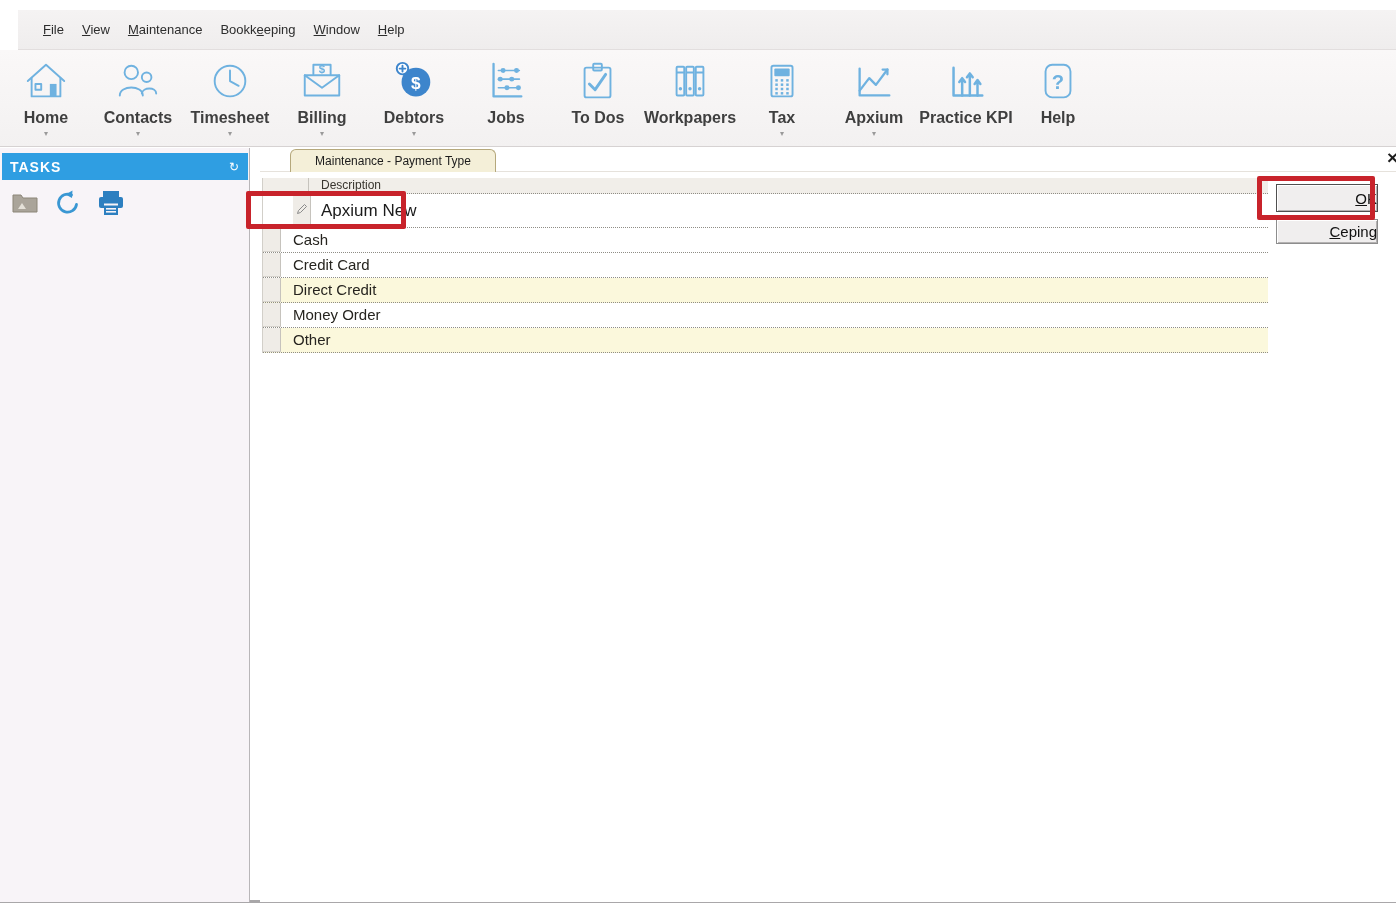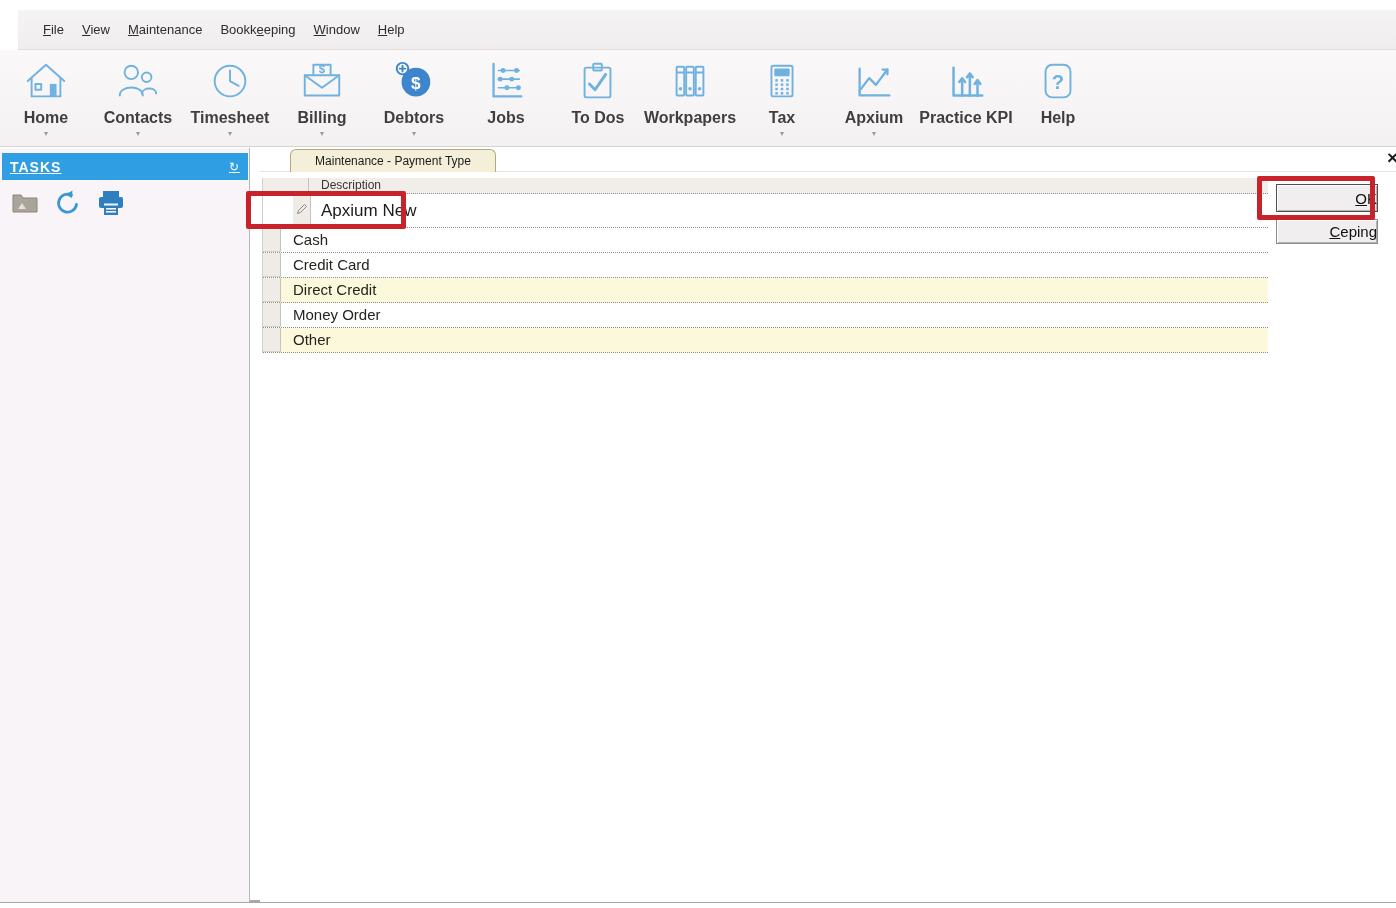--- a/index.html
+++ b/index.html
@@ -23,21 +23,21 @@
   .tool-icon { height:50px; display:flex; align-items:center; justify-content:center; }
   .tool-label { font-size:16px; color:#3f3f3f; margin-top:2px; white-space:nowrap;font-weight:bold; }
   .tool-arrow { font-size:8px; color:#9a9a9a; margin-top:4px; line-height:6px; }
   svg text { font-family:"Liberation Sans", sans-serif; }
 
   
   .sidebar { position:absolute; left:0; top:148px; width:250px; height:754px;
     background:#f8f4f8; border-right:1px solid #b9b6b9; }
   .tasks-header { position:absolute; left:2px; top:5px; width:246px; height:27px;
     background:#2f9ee2; color:#ffffff; font-size:14px; font-weight:bold; letter-spacing:1px;
-    display:flex; align-items:center; padding:0 8px;text-decoration:underline; }
+    display:flex; align-items:center; padding:0 8px; }
   .tasks-header .pin { margin-left:auto; font-weight:normal; font-size:12px; cursor:pointer; }
   .tasks-icons { position:absolute; left:10px; top:40px; display:flex; gap:13px; align-items:center; }
   .task-icon { width:30px; height:30px; display:flex; align-items:center; justify-content:center; cursor:pointer; }
 
   
   .main { position:absolute; left:260px; top:147px; width:1146px; height:755px; background:#ffffff; }
   .tab-row { position:absolute; left:0; top:0; width:1146px; height:25px; border-bottom:1px solid #e6e2dc; }
   .tab { position:absolute; left:30px; top:2px; width:206px; height:23px;
     background:#f4efd8; border:1px solid #b5a87c; border-bottom:none; border-radius:6px 6px 0 0;
     display:flex; align-items:center; justify-content:center; font-size:12px; color:#1c1c1c; cursor:default; }

